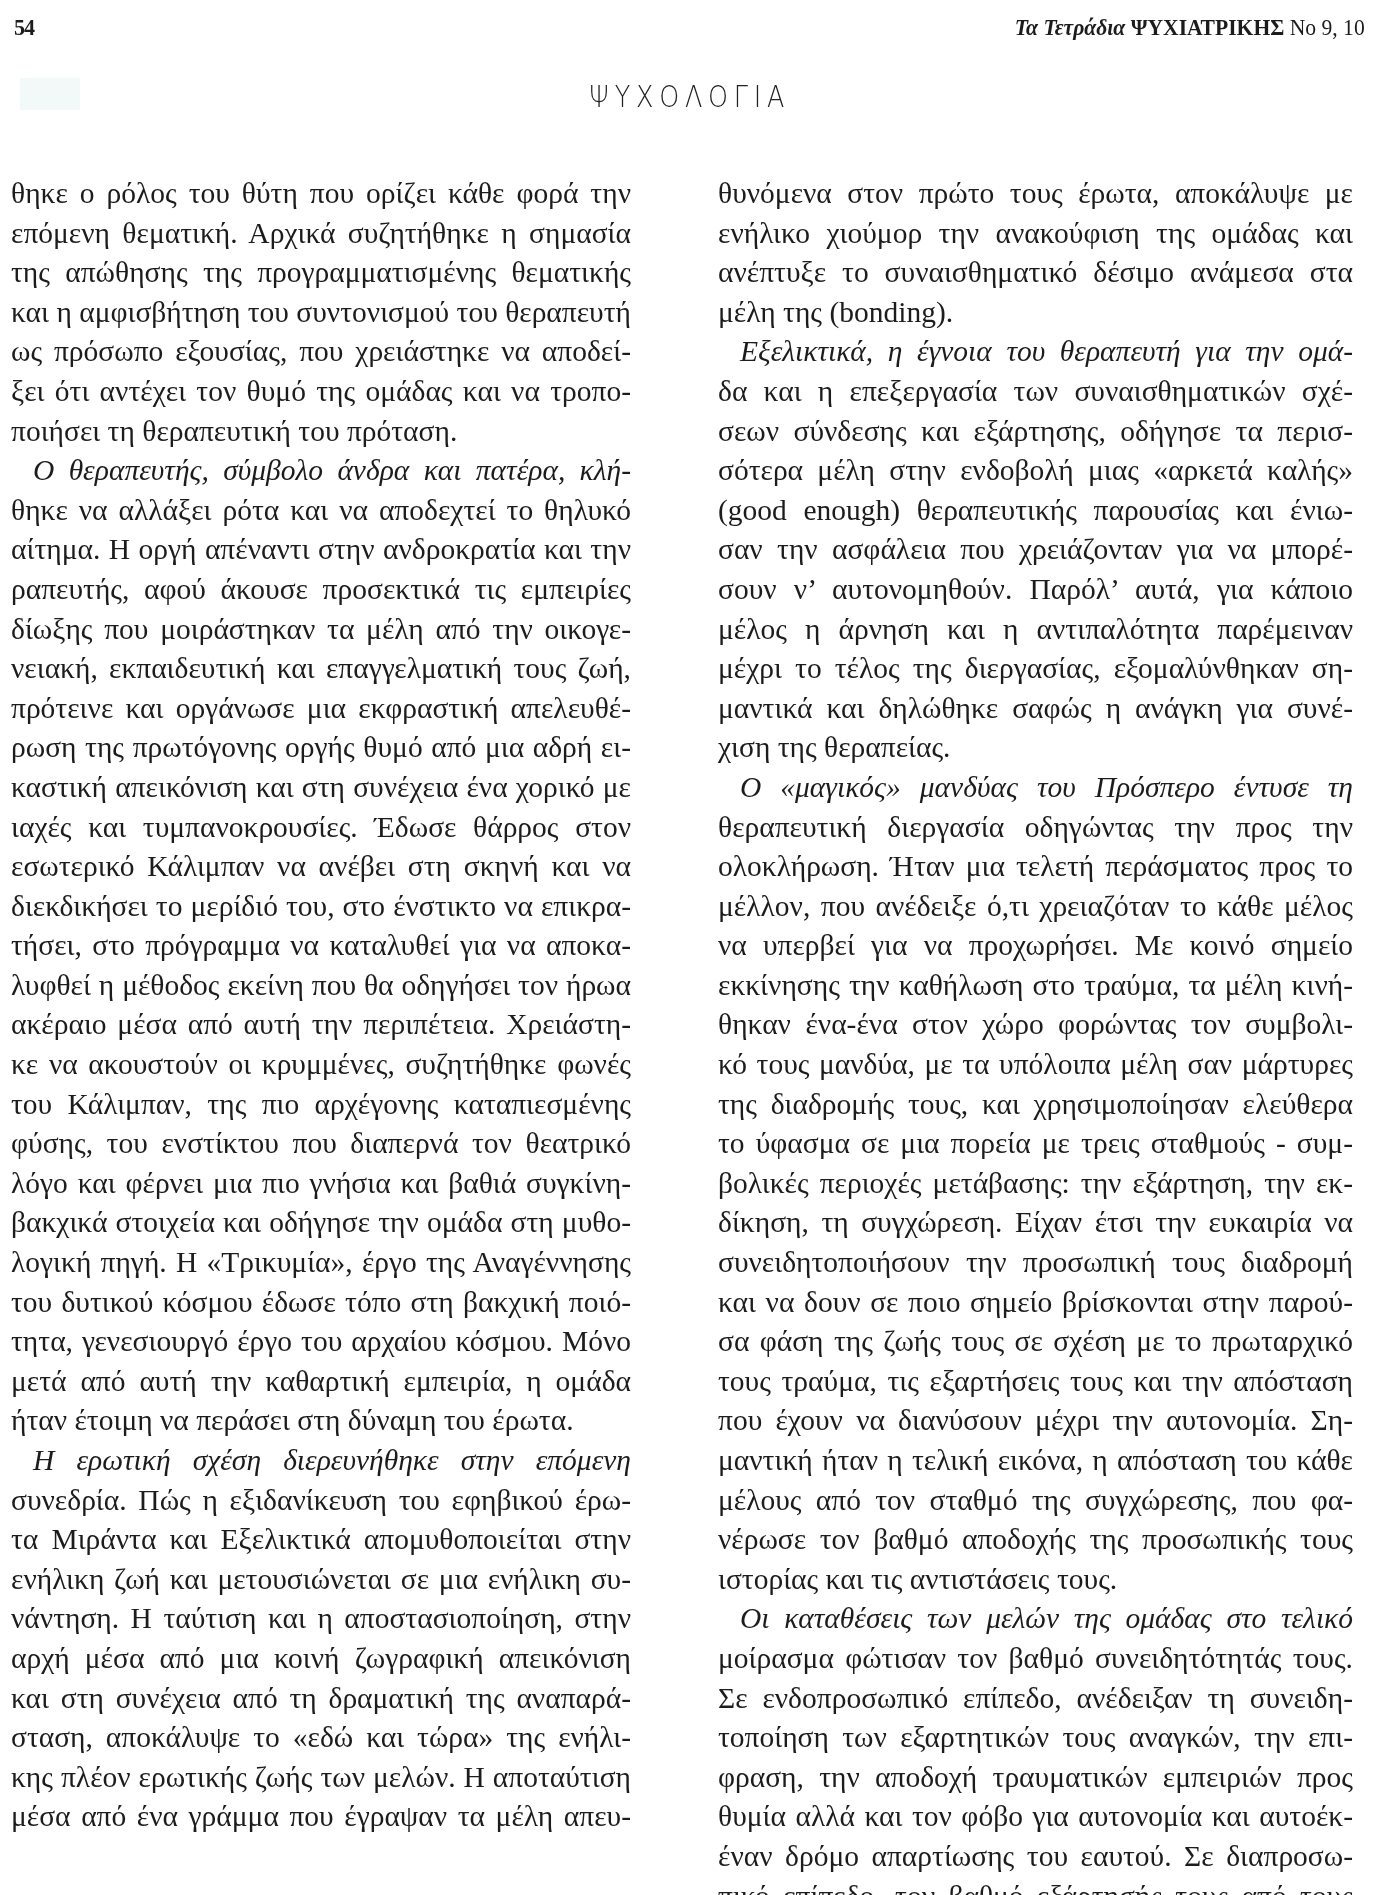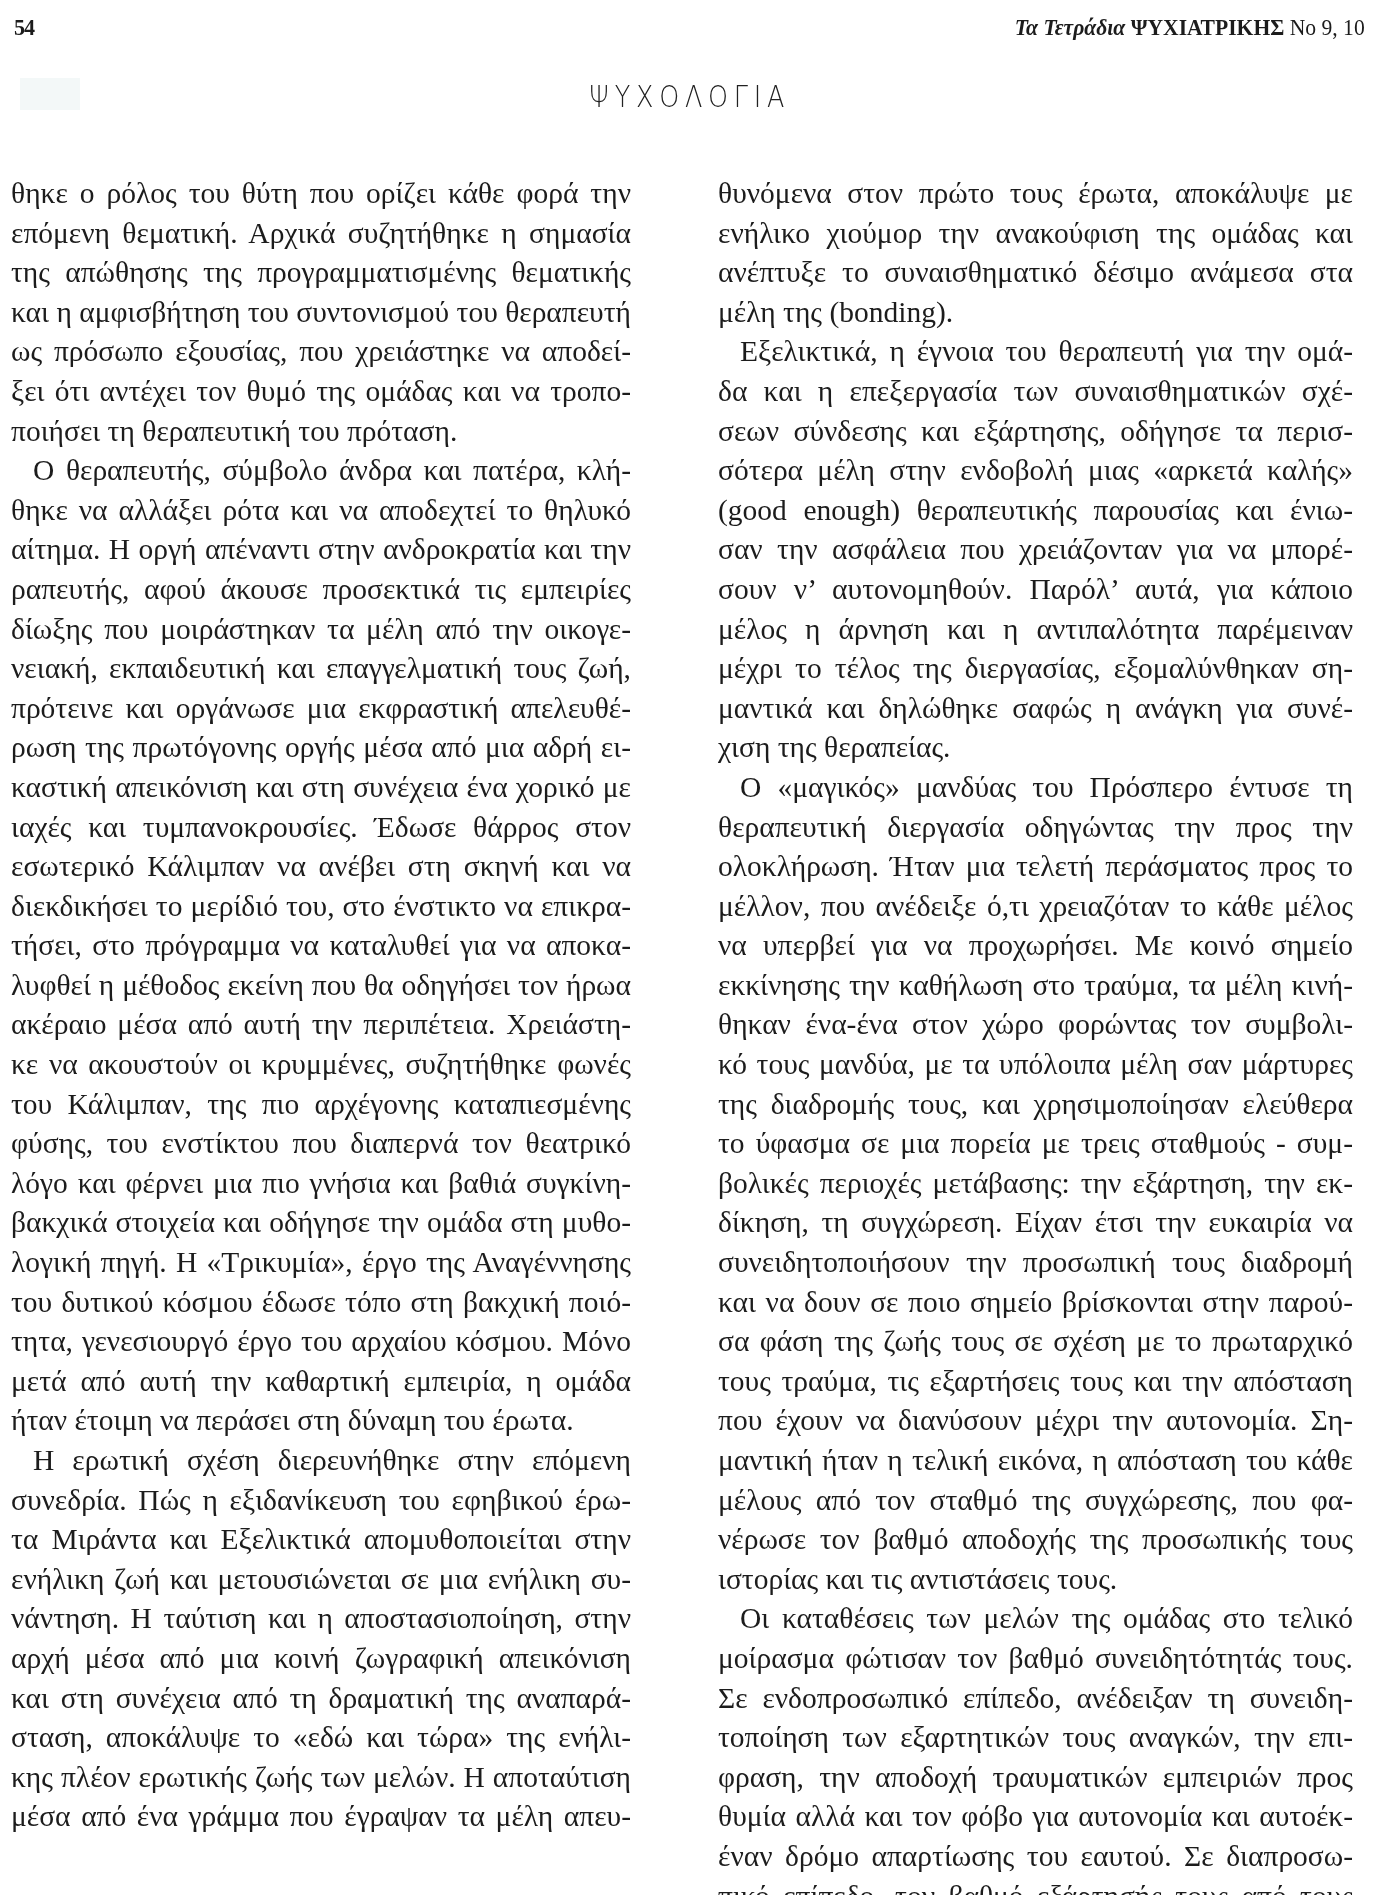--- a/index.html
+++ b/index.html
@@ -69,20 +69,21 @@
       white-space: nowrap;
       text-align: justify;
       text-align-last: justify;
       overflow: visible;
     }
     .line.last {
       text-align-last: left;
     }
     .line.indent {
       padding-left: 22px;
+      font-style: italic;
     }
   </style>
 </head>
 <body>
 
 <div class="running-head">
   <span class="page-number">54</span>
 </div>
 <div style="position:absolute; top:14px; right:14px; font-family:'Liberation Serif',serif; font-size:24px; font-weight:bold; white-space:nowrap; transform:scaleX(0.9); transform-origin:right top;">
   <span class="it" style="font-style:italic;">Τα Τετράδια</span>
@@ -102,21 +103,21 @@
     <span class="line">ως πρόσωπο εξουσίας, που χρειάστηκε να αποδεί-</span>
     <span class="line">ξει ότι αντέχει τον θυμό της ομάδας και να τροπο-</span>
     <span class="line last">ποιήσει τη θεραπευτική του πρόταση.</span>
     <span class="line indent">Ο θεραπευτής, σύμβολο άνδρα και πατέρα, κλή-</span>
     <span class="line">θηκε να αλλάξει ρότα και να αποδεχτεί το θηλυκό</span>
     <span class="line">αίτημα. Η οργή απέναντι στην ανδροκρατία και την</span>
     <span class="line">ραπευτής, αφού άκουσε προσεκτικά τις εμπειρίες</span>
     <span class="line">δίωξης που μοιράστηκαν τα μέλη από την οικογε-</span>
     <span class="line">νειακή, εκπαιδευτική και επαγγελματική τους ζωή,</span>
     <span class="line">πρότεινε και οργάνωσε μια εκφραστική απελευθέ-</span>
-    <span class="line">ρωση της πρωτόγονης οργής μέσα από μια αδρή ει-</span>
+    <span class="line">ρωση της πρωτόγονης οργής θυμό από μια αδρή ει-</span>
     <span class="line">καστική απεικόνιση και στη συνέχεια ένα χορικό με</span>
     <span class="line">ιαχές και τυμπανοκρουσίες. Έδωσε θάρρος στον</span>
     <span class="line">εσωτερικό Κάλιμπαν να ανέβει στη σκηνή και να</span>
     <span class="line">διεκδικήσει το μερίδιό του, στο ένστικτο να επικρα-</span>
     <span class="line">τήσει, στο πρόγραμμα να καταλυθεί για να αποκα-</span>
     <span class="line">λυφθεί η μέθοδος εκείνη που θα οδηγήσει τον ήρωα</span>
     <span class="line">ακέραιο μέσα από αυτή την περιπέτεια. Χρειάστη-</span>
     <span class="line">κε να ακουστούν οι κρυμμένες, συζητήθηκε φωνές</span>
     <span class="line">του Κάλιμπαν, της πιο αρχέγονης καταπιεσμένης</span>
     <span class="line">φύσης, του ενστίκτου που διαπερνά τον θεατρικό</span>

